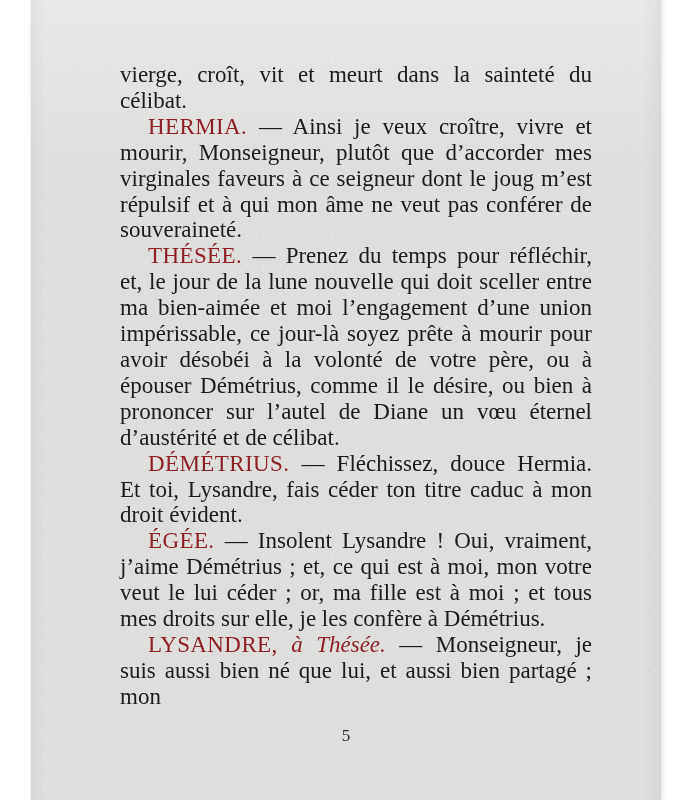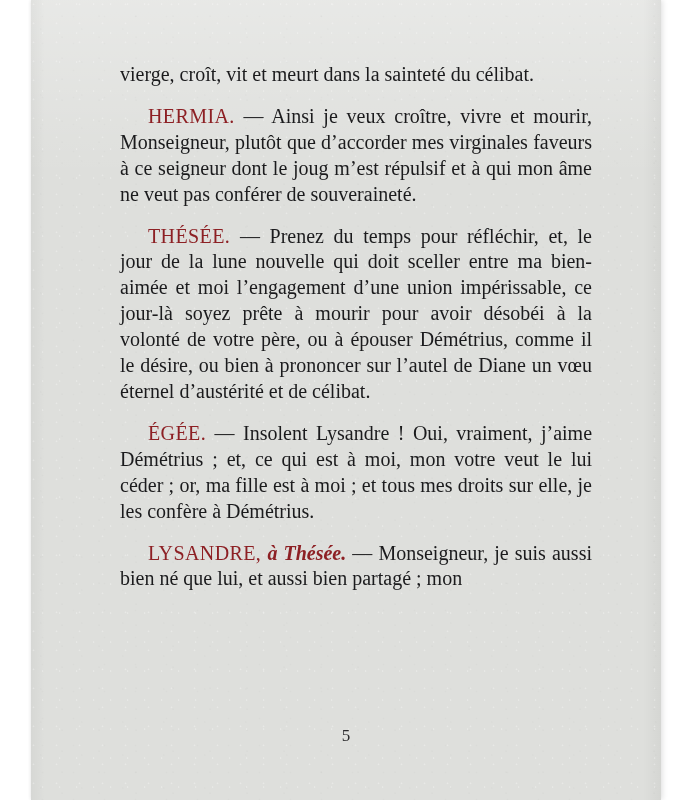--- a/index.html
+++ b/index.html
@@ -43,45 +43,43 @@
   #text-block {
     position: absolute;
     left: 89px;   
     top: 62px;
     width: 472px; 
   }
 
   p.para {
     margin: 0;
     font-family: "Liberation Serif", "DejaVu Serif", serif;
-    font-size: 20px;
+    font-size: 23px;
     line-height: 25.9px;
     color: #1b1b1d;
     text-align: justify;
     text-justify: inter-word;
     text-indent: 0;
     -webkit-font-smoothing: antialiased;
   }
 
   p.para.indent {
     text-indent: 28px;
-    margin-top: 16px;
   }
 
   .speaker {
     color: #8d2024;
     font-family: "Liberation Serif", "DejaVu Serif", serif;
     letter-spacing: 0.4px;
   }
 
   .speaker-aside {
     color: #8d2024;
     font-style: italic;
     font-family: "Liberation Serif", "DejaVu Serif", serif;
-    font-weight: bold;
   }
 
   .dash {
     color: #1b1b1d;
   }
 
   #folio {
     position: absolute;
     left: 0;
     right: 0;
@@ -99,20 +97,21 @@
   <div id="paper-grain"></div>
 
   <div id="text-block">
 
     <p class="para"><span>vierge, croît, vit et meurt dans la sainteté du célibat.</span></p>
 
     <p class="para indent"><span class="speaker">HERMIA.</span><span class="dash"> </span><span class="dash">—</span><span class="dash"> </span><span>Ainsi je veux croître, vivre et mourir, Monseigneur, plutôt que d’accorder mes virginales faveurs à ce seigneur dont le joug m’est répulsif et à qui mon âme ne veut pas conférer de souveraineté.</span></p>
 
     <p class="para indent"><span class="speaker">THÉSÉE.</span><span class="dash"> </span><span class="dash">—</span><span class="dash"> </span><span>Prenez du temps pour réfléchir, et, le jour de la lune nouvelle qui doit sceller entre ma bien-aimée et moi l’engagement d’une union impérissable, ce jour-là soyez prête à mourir pour avoir désobéi à la volonté de votre père, ou à épouser Démétrius, comme il le désire, ou bien à prononcer sur l’autel de Diane un vœu éternel d’austérité et de célibat.</span></p>
 
+    <p class="para indent"><span class="speaker">DÉMÉTRIUS.</span><span class="dash"> </span><span class="dash">—</span><span class="dash"> </span><span>Fléchissez, douce Hermia. Et toi, Lysandre, fais céder ton titre caduc à mon droit évident.</span></p>
 
 
     <p class="para indent"><span class="speaker">ÉGÉE.</span><span class="dash"> </span><span class="dash">—</span><span class="dash"> </span><span>Insolent Lysandre ! Oui, vraiment, j’aime Démétrius ; et, ce qui est à moi, mon votre veut le lui céder ; or, ma fille est à moi ; et tous mes droits sur elle, je les confère à Démétrius.</span></p>
 
     <p class="para indent"><span class="speaker">LYSANDRE,</span><span class="dash"> </span><span class="speaker-aside">à Thésée.</span><span class="dash"> </span><span class="dash">—</span><span class="dash"> </span><span>Monseigneur, je suis aussi bien né que lui, et aussi bien partagé ; mon</span></p>
 
   </div>
 
   <div id="folio">5</div>
 </div>

